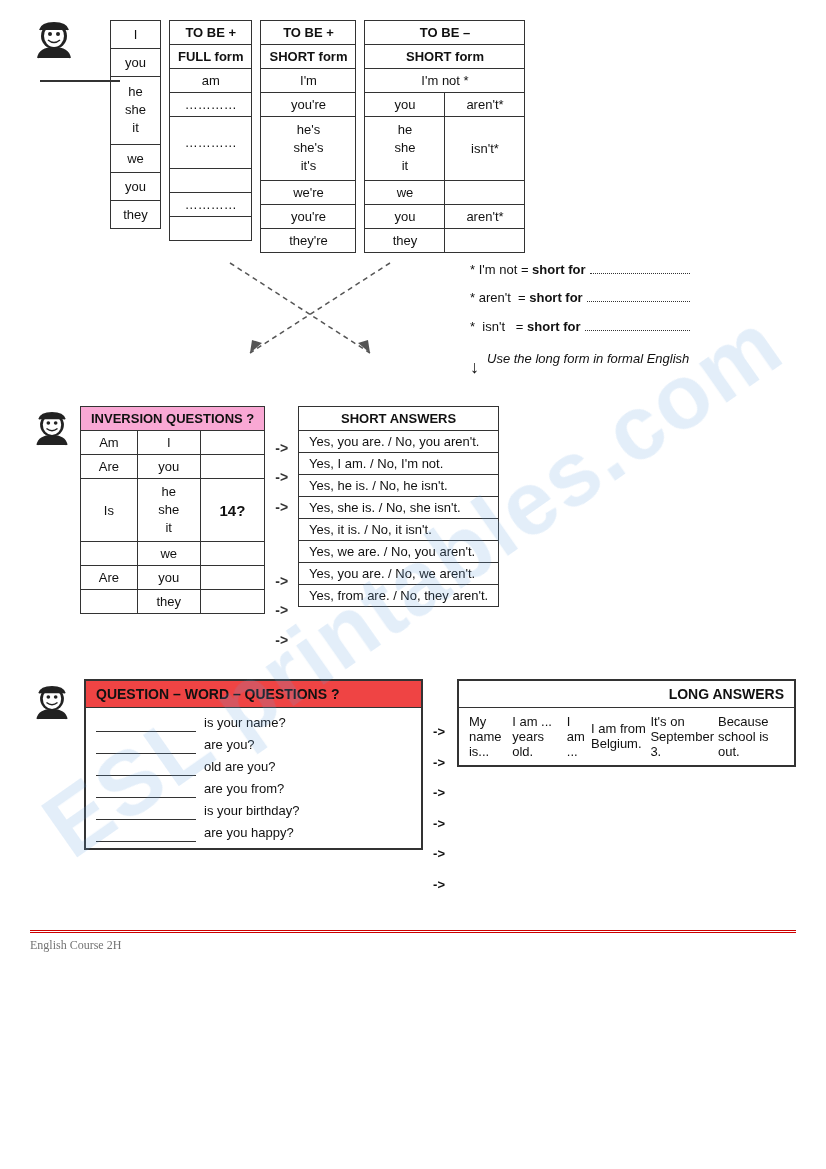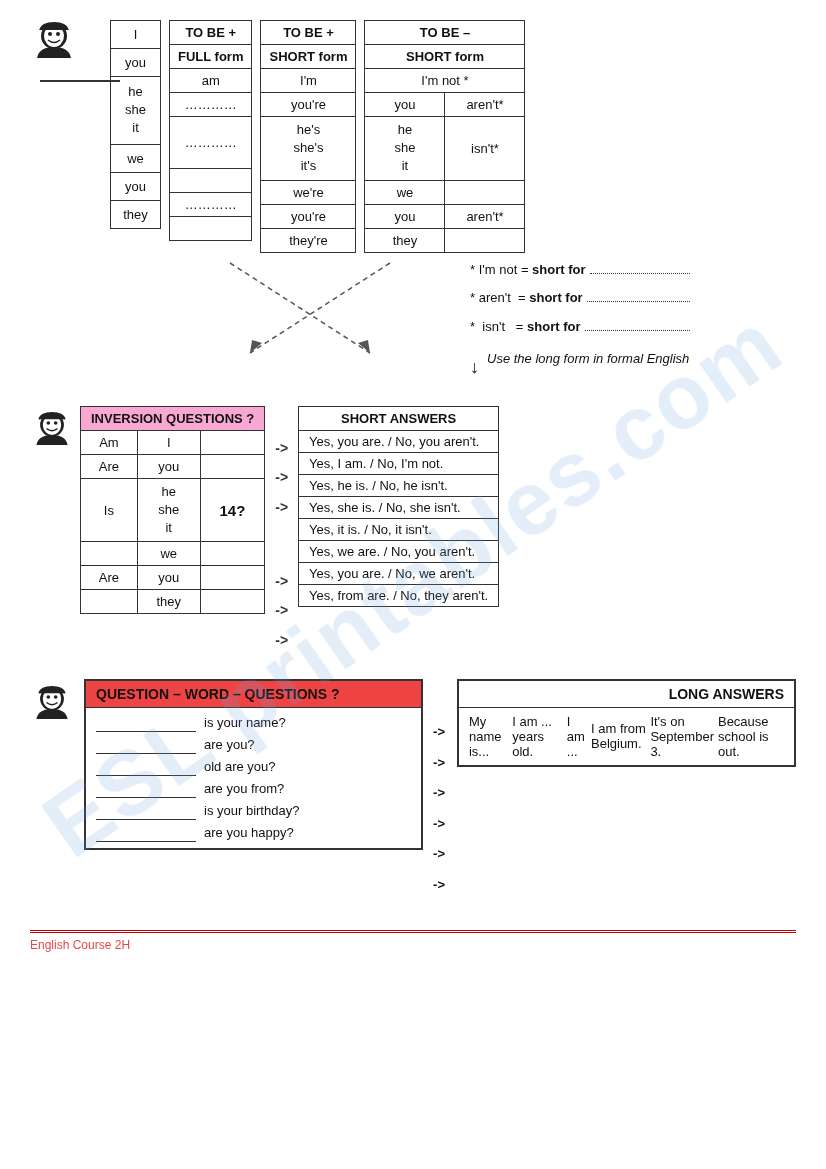--- a/index.html
+++ b/index.html
@@ -213,21 +213,22 @@
     .la-text {
       font-size: 13px;
     }
 
     
     .footer {
       margin-top: 30px;
       border-top: 3px double #c00;
       padding-top: 5px;
       font-size: 12px;
-      color: #ef4444;
+      color: #737373;
+      font-family: Liberation Serif, serif;
     }
 
     .section1-tables-row {
       display: flex;
       flex-direction: row;
       align-items: flex-start;
       gap: 4px;
     }
 
     .pronoun-table {

